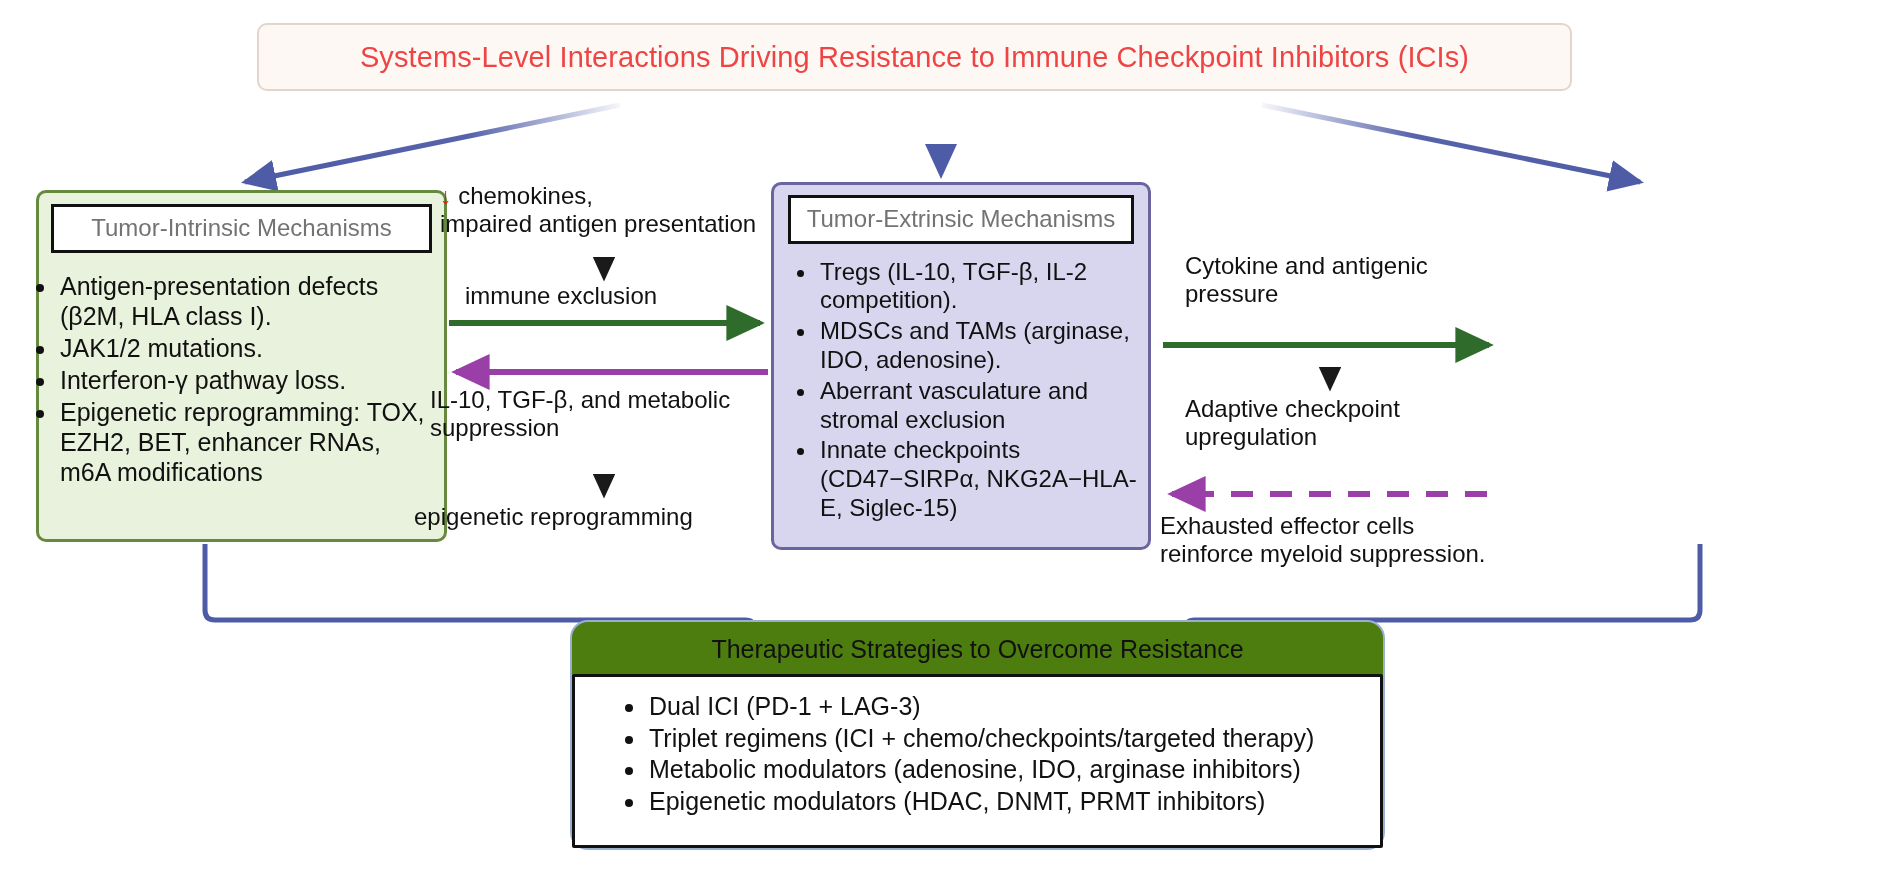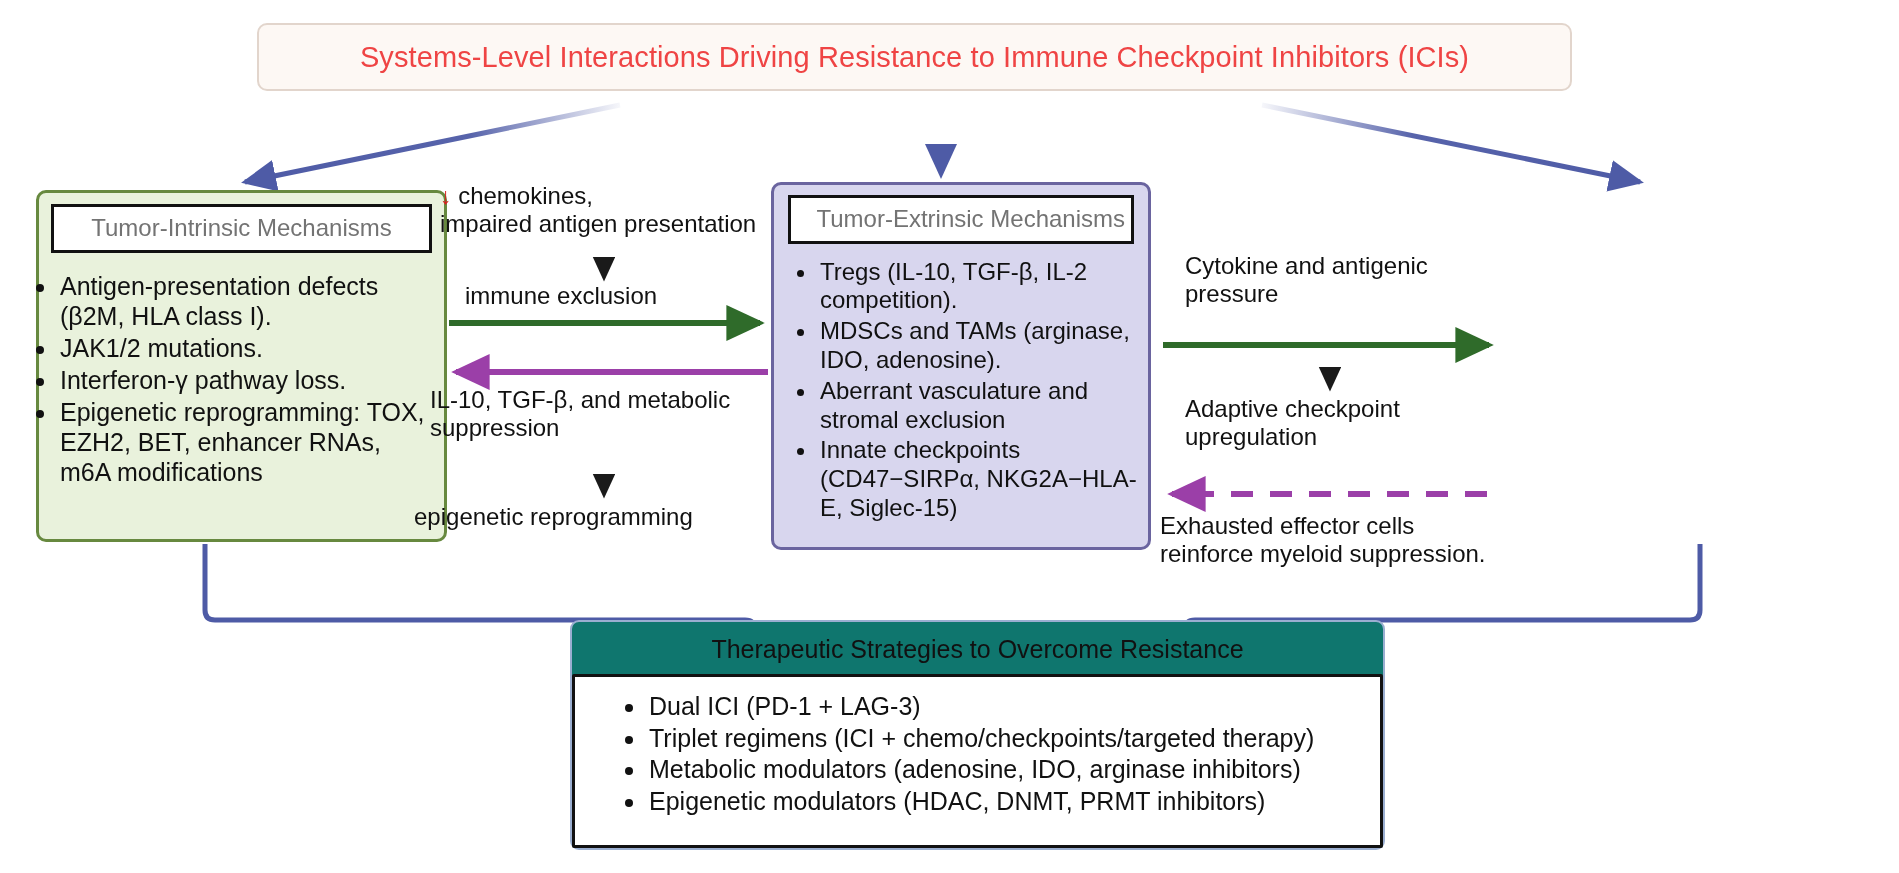--- a/index.html
+++ b/index.html
@@ -102,21 +102,20 @@
   #panel-extrinsic {
     left: 771px;
     top: 182px;
     width: 380px;
     height: 368px;
     background: #d8d6ee;
     border-color: #6a649f;
   }
   #panel-extrinsic .panel-header {
     margin: 10px 14px 0 14px;
-    text-align: right;
   }
   #panel-extrinsic .panel-list {
     margin-top: 14px;
     padding-left: 44px;
     font-size: 24px;
   }
 
   
   #panel-adaptive {
     left: 1499px;
@@ -136,23 +135,23 @@
   }
 
   
   #panel-therapy {
     position: absolute;
     left: 570px;
     top: 620px;
     width: 815px;
     height: 230px;
     box-sizing: border-box;
-    background: #0f766e;
+    background: #4d7c0f;
     border: 2px solid #9aaed0;
-    border-radius: 9px;
+    border-radius: 18px;
   }
   #panel-therapy .therapy-title {
     text-align: center;
     font-size: 25px;
     color: #111111;
     padding: 13px 0 12px;
   }
   #panel-therapy .therapy-body {
     box-sizing: border-box;
     position: absolute;

